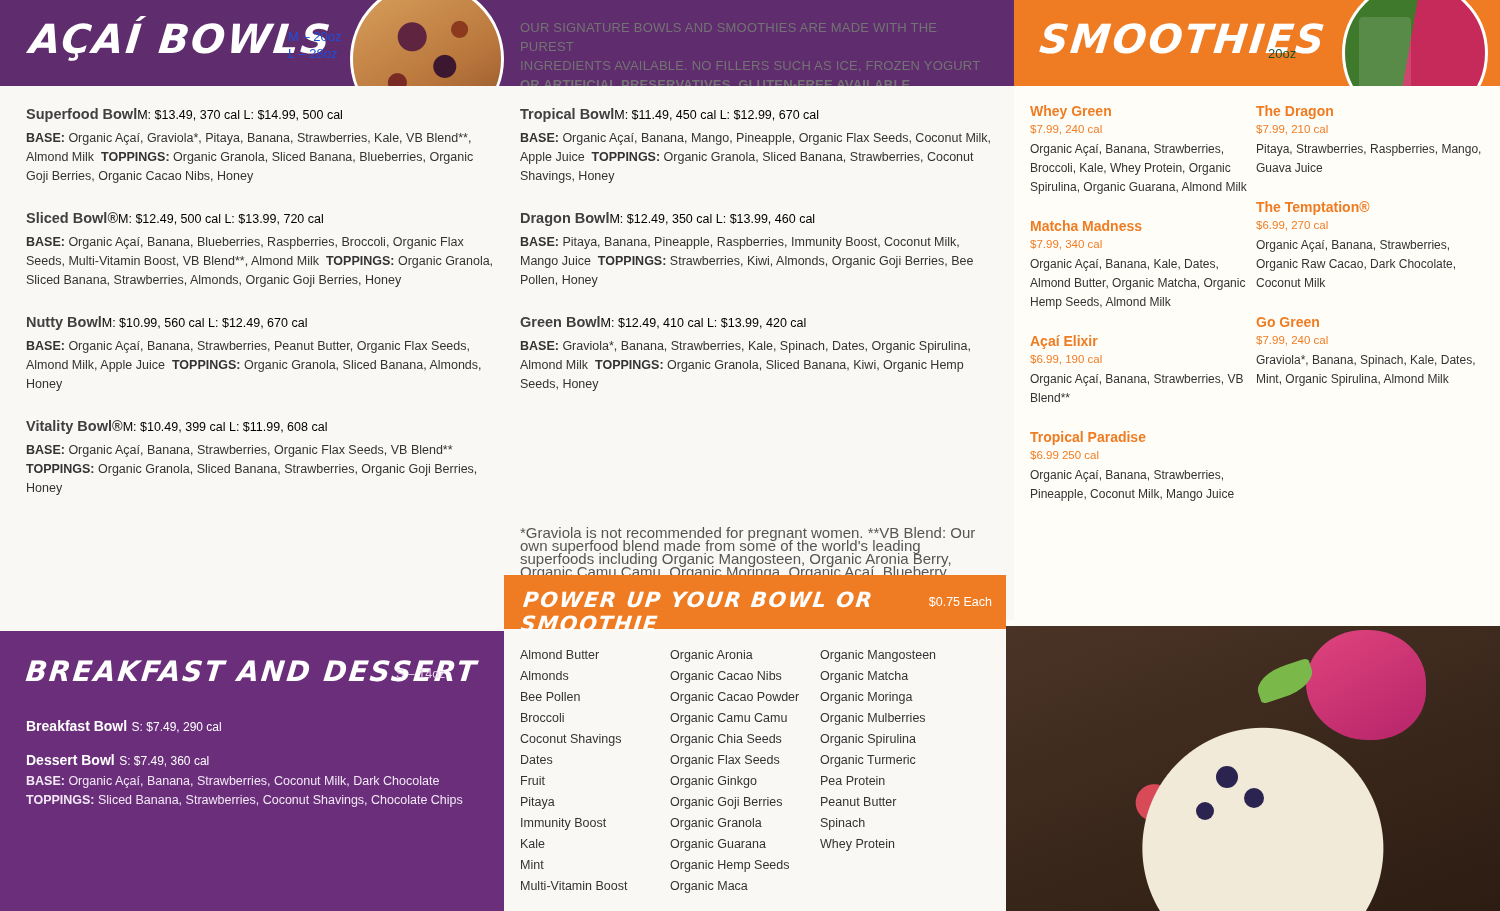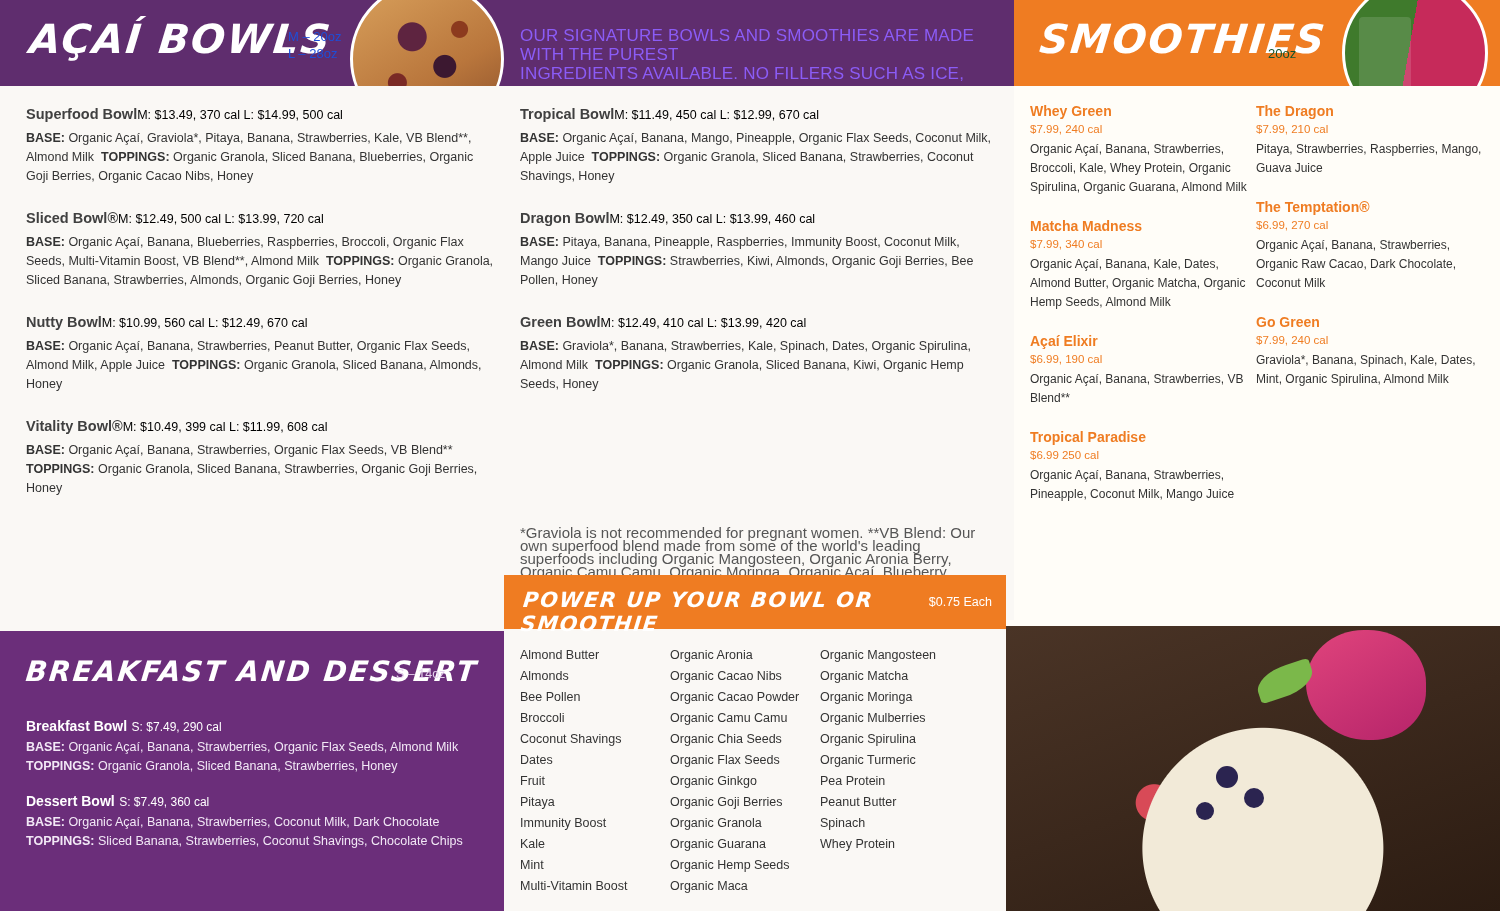--- a/index.html
+++ b/index.html
@@ -25,21 +25,21 @@
     font-weight:bold;font-style:italic;
     font-size:40px;letter-spacing:2px;color:#ffffff;
     text-transform:uppercase;
     transform:skewX(-6deg);
   }
   .acai-sizes{
     position:absolute;left:288px;top:28px;color:#1d4ed8;font-size:13px;line-height:17px;
   }
   .hdr-blurb{
     position:absolute;left:520px;top:18px;width:470px;
-    color:#8b5cf6;font-size:17px;line-height:19px;letter-spacing:.2px;margin-top:8px;
+    color:#737373;font-size:13px;line-height:19px;letter-spacing:.2px;
   }
   .title-smoothies{
     position:absolute;left:1040px;top:16px;
     font-family:"DejaVu Sans", sans-serif;
     font-weight:bold;font-style:italic;
     font-size:40px;letter-spacing:2px;color:#ffffff;text-transform:uppercase;
     transform:skewX(-6deg);
   }
   .smoothie-size{position:absolute;left:1268px;top:46px;color:#14532d;font-size:13px;}
 
@@ -245,21 +245,21 @@
           <div class="sm-price">$7.99, 240 cal</div>
           <div class="sm-ing">Graviola*, Banana, Spinach, Kale, Dates, Mint, Organic Spirulina, Almond Milk</div>
         </div>
       </div>
   </div>
 
   <div class="bd-panel">
     <div class="bd-title">Breakfast and Dessert</div>
     <div class="bd-size">S – 14oz</div>
     <div class="bd-body" id="bd-body">
-        <div class="bd-item"><span class="bd-name">Breakfast Bowl</span> <span class="bd-sizes">S: $7.49, 290 cal</span><div class="bd-lines"><b>BASE:</b> Organic Açaí, Banana, Strawberries, Organic Flax Seeds, Almond Milk<br><b>TOPPINGS:</b> Organic Granola, Sliced Banana, Strawberries, Honey</div></div>
+        <div class="bd-item"><span class="bd-name">Breakfast Bowl</span> <span class="bd-sizes">S: $7.49, 290 cal</span></div>
         <div class="bd-item"><span class="bd-name">Dessert Bowl</span> <span class="bd-sizes">S: $7.49, 360 cal</span><div class="bd-lines"><b>BASE:</b> Organic Açaí, Banana, Strawberries, Coconut Milk, Dark Chocolate<br><b>TOPPINGS:</b> Sliced Banana, Strawberries, Coconut Shavings, Chocolate Chips</div></div>
       </div>
   </div>
 
   <div class="pu-panel"></div>
   <div class="pu-head">
     <div class="pu-title">Power Up Your Bowl or Smoothie</div>
     <div class="pu-each">$0.75 Each</div>
   </div>
   <div class="pu-cols">

